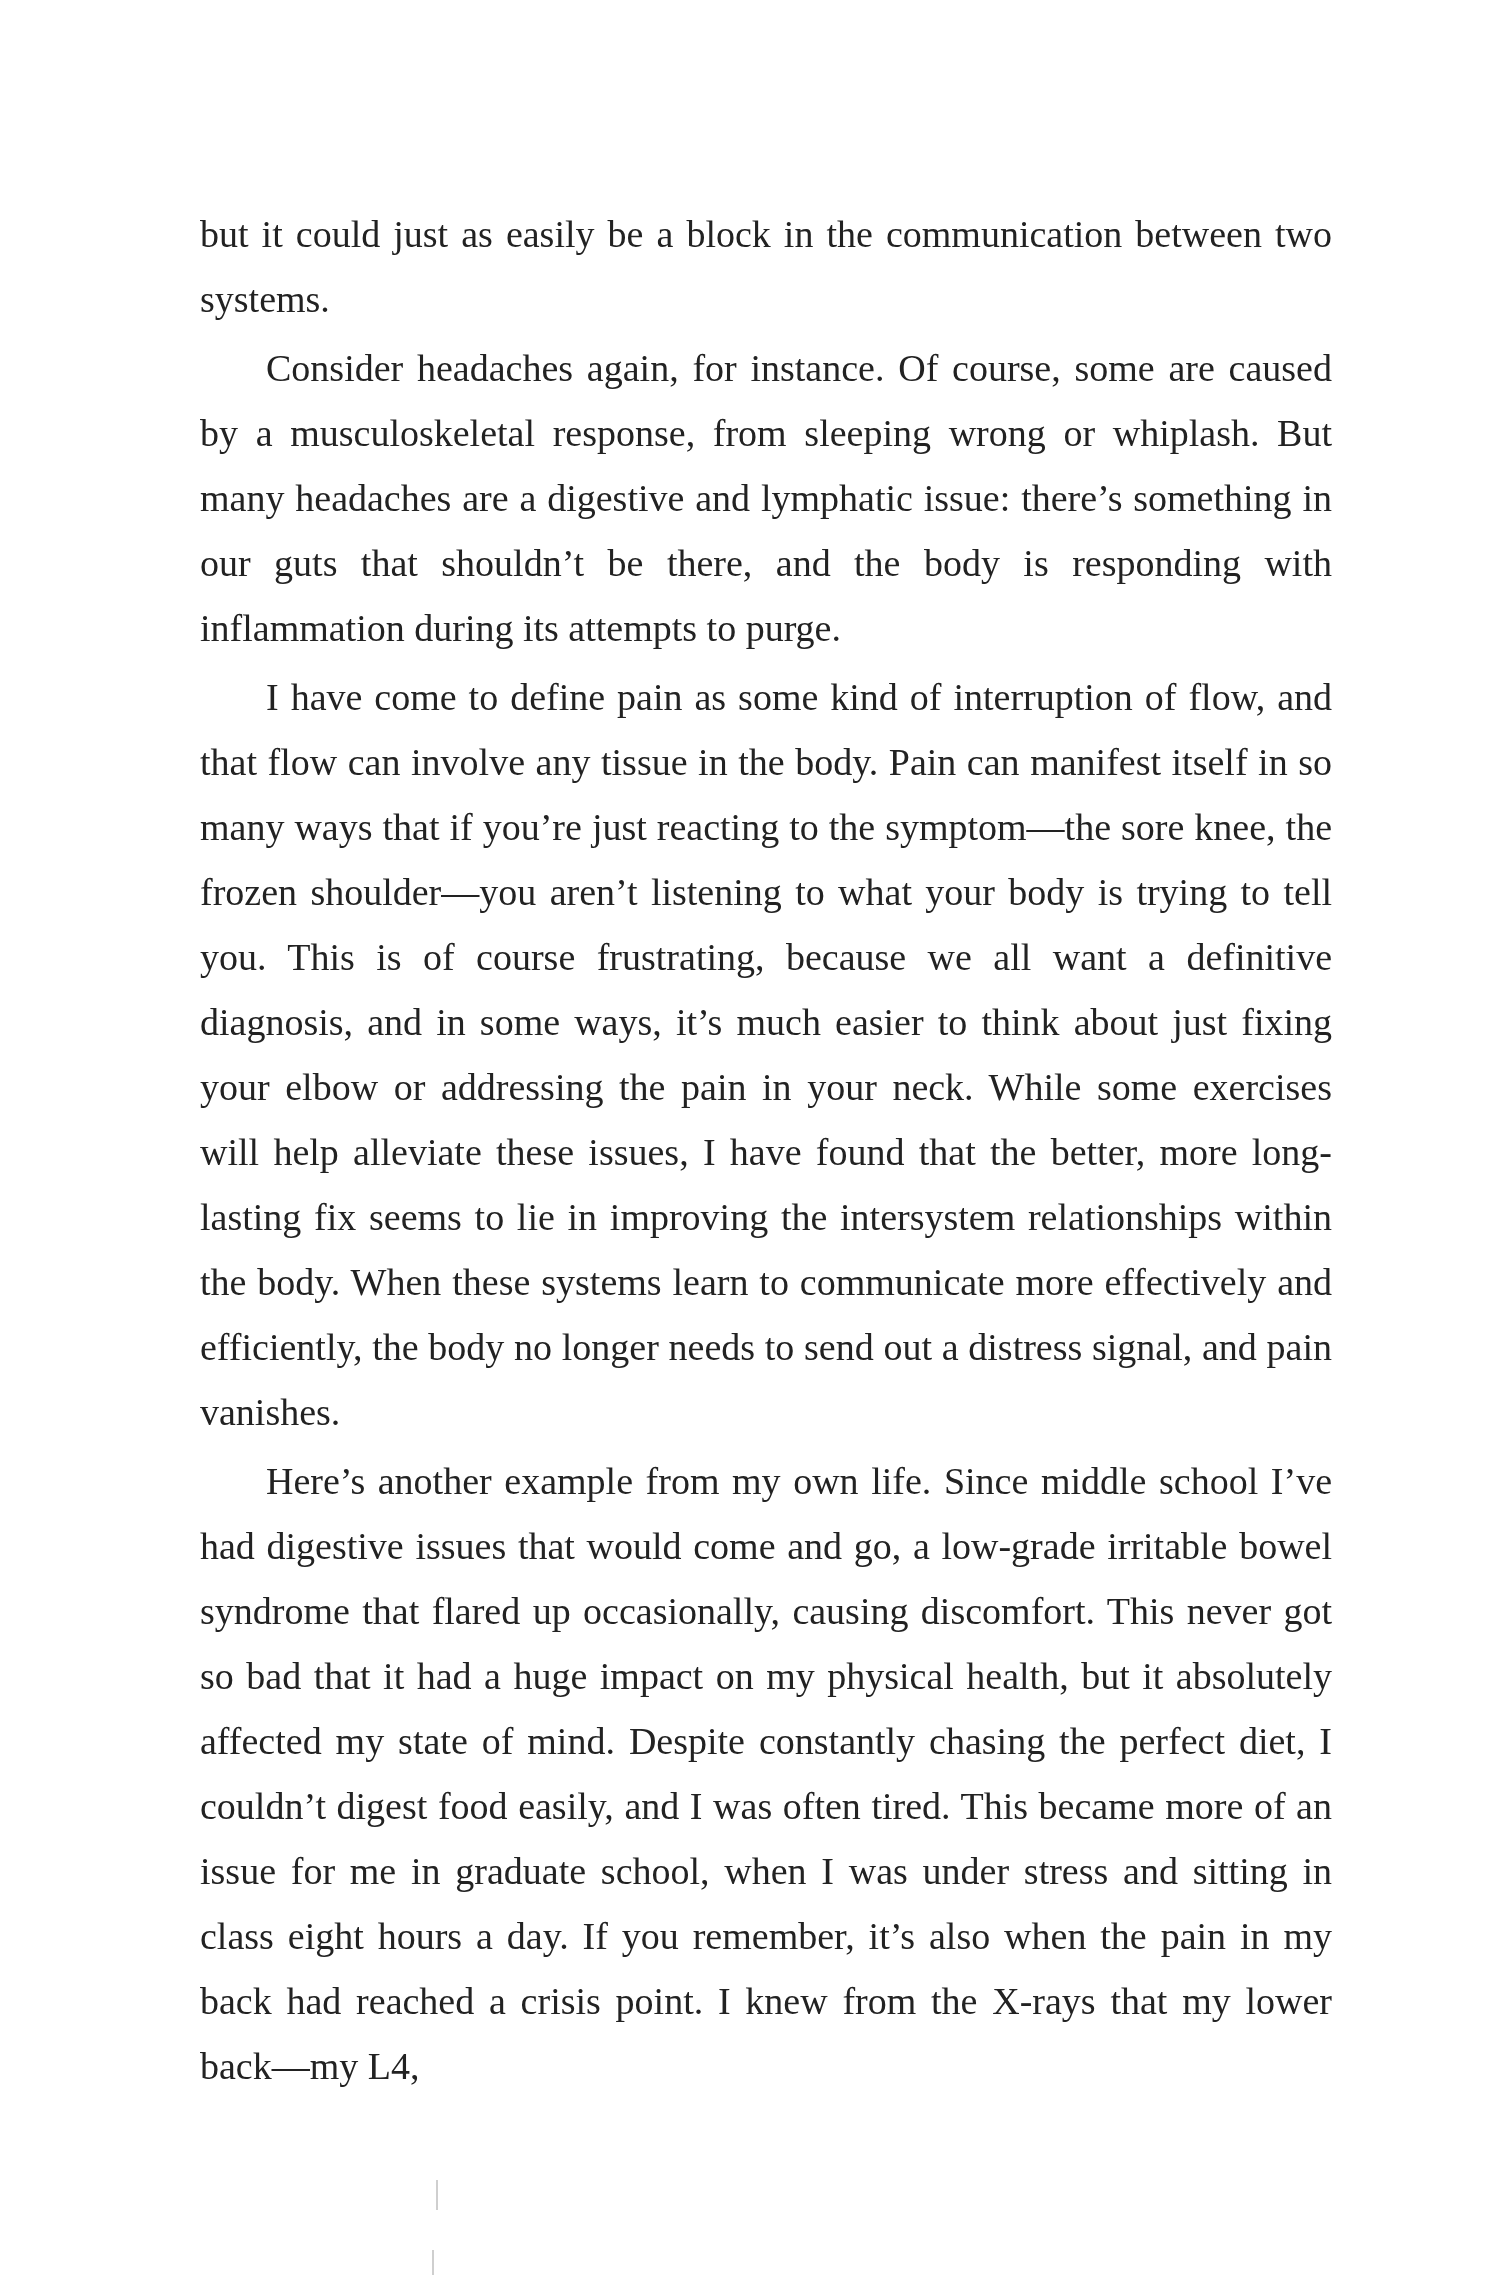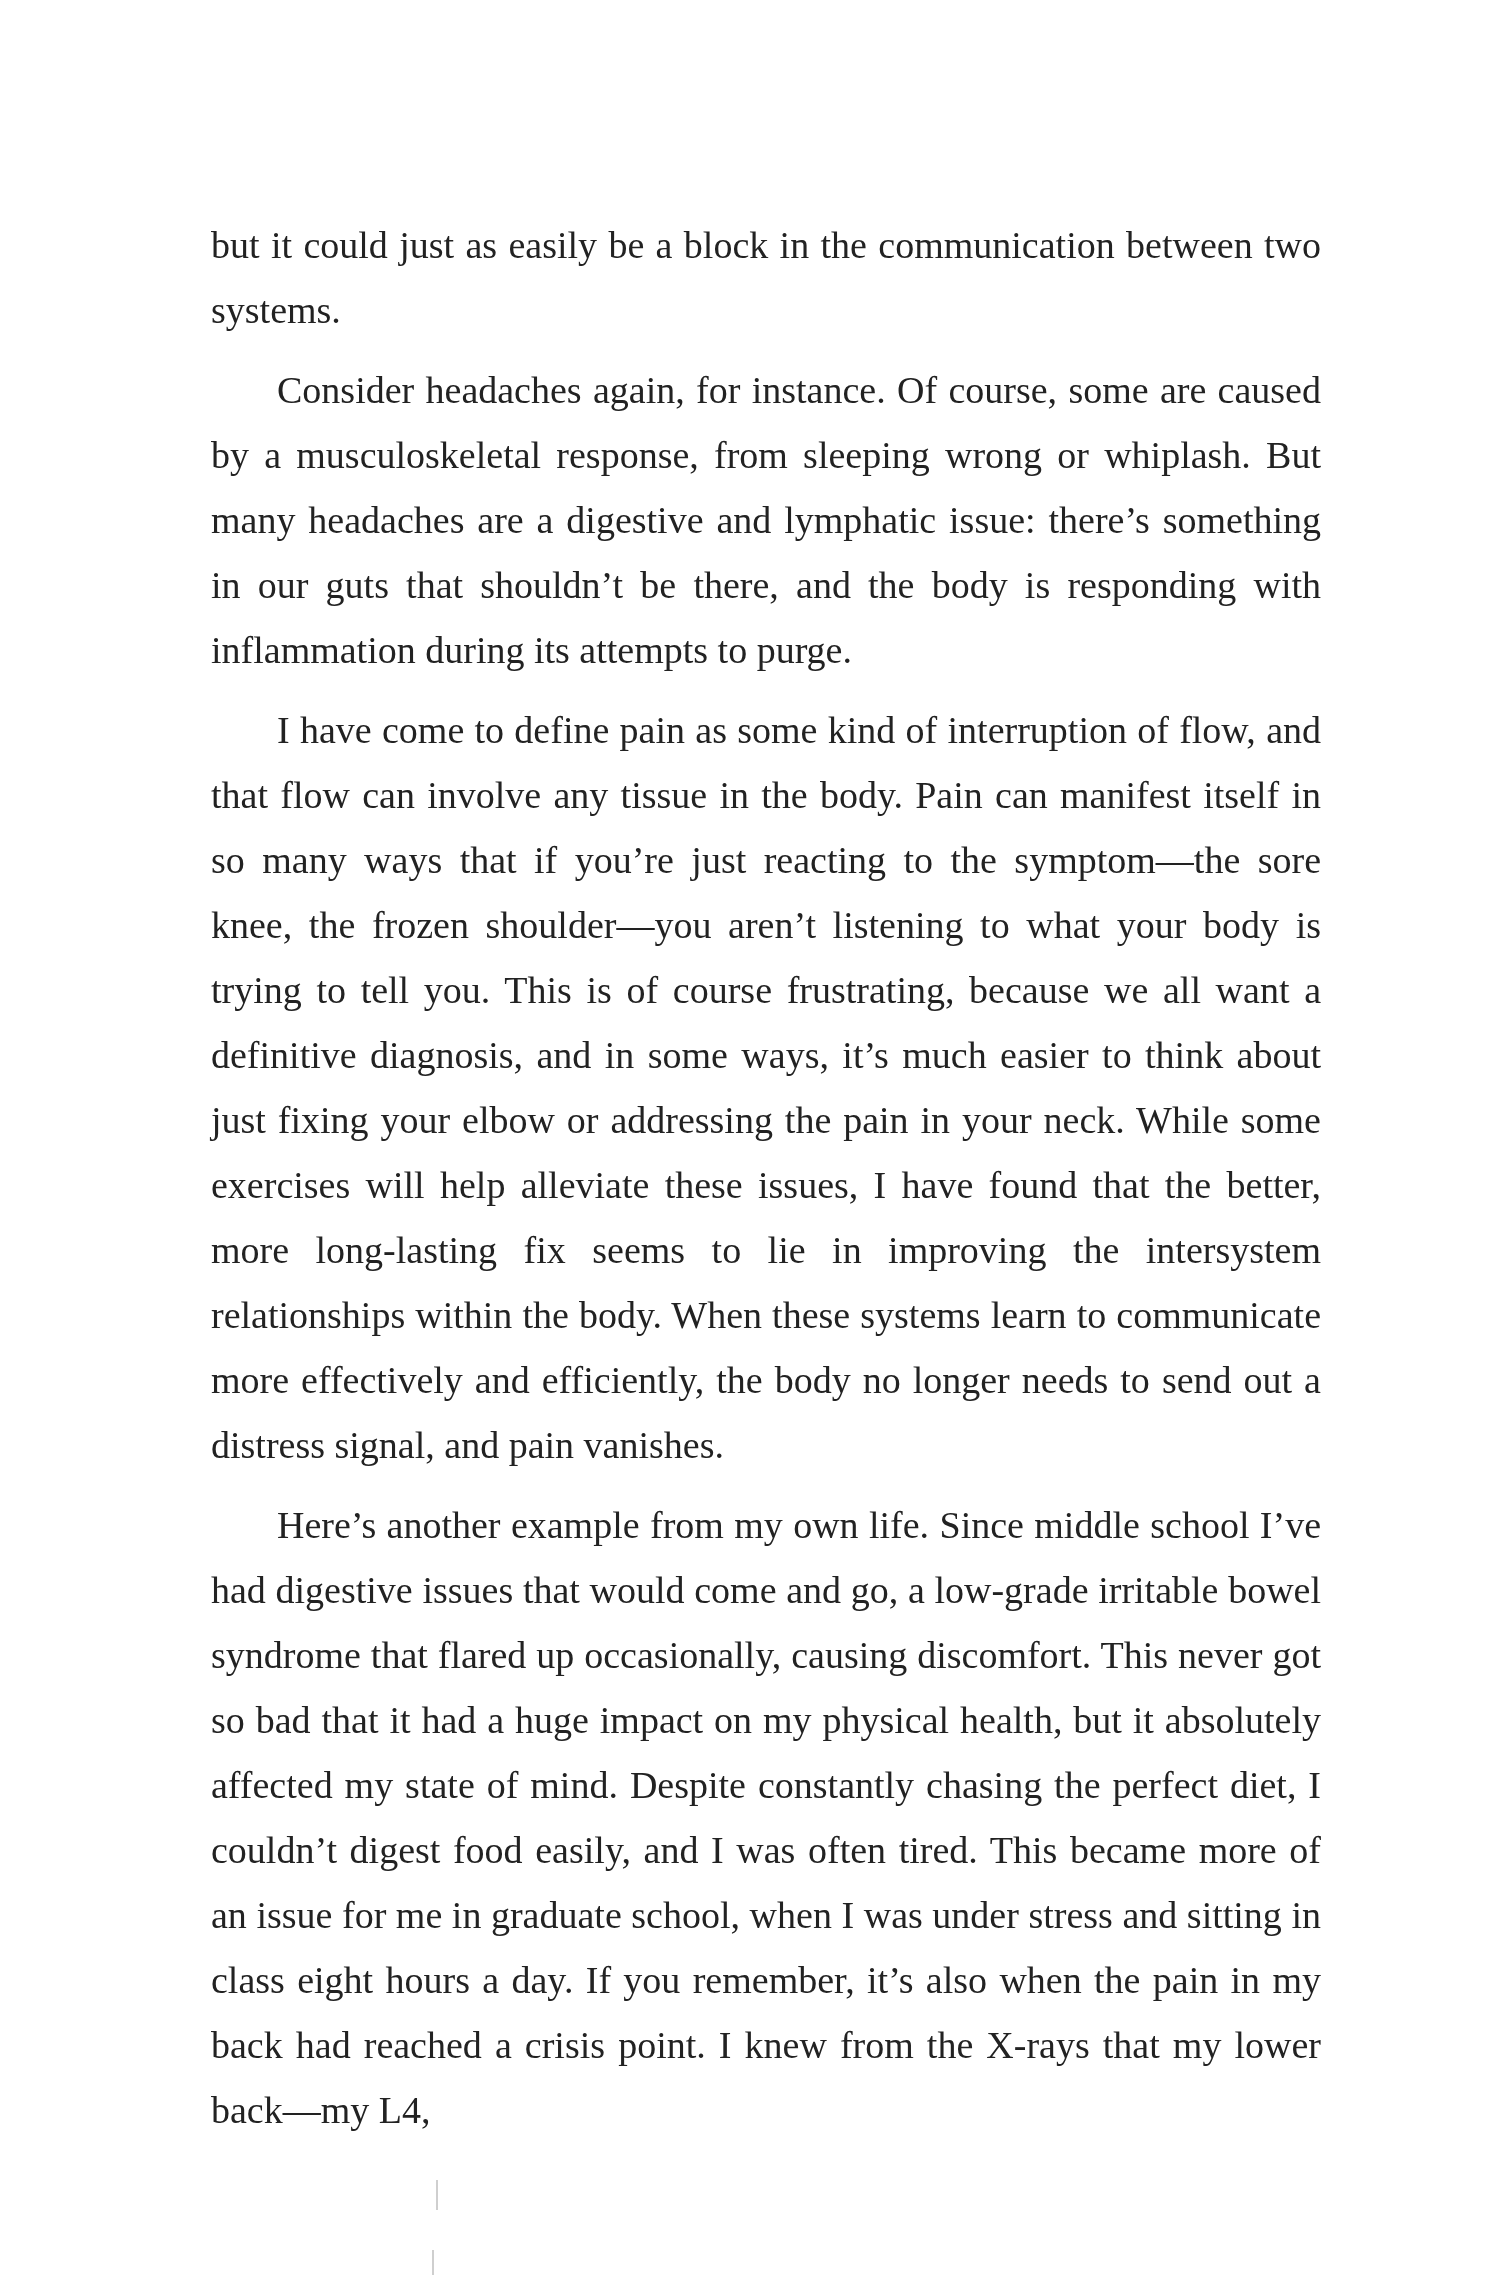--- a/index.html
+++ b/index.html
@@ -49,21 +49,21 @@
     top: 198px;
     left: 196px;
     width: 1140px;
     font-family: "Liberation Serif", serif;
     font-size: 38px;
     line-height: 65px;
     color: #222222;
     text-align: justify;
   }
   .body-text p {
-    margin: 15px;
+    margin: 4px;
     text-indent: 0;
   }
   .body-text p.indent {
     text-indent: 66px;
     font-family: Liberation Serif, serif;
   }
   .scan-mark {
     position: absolute;
     width: 2px;
     background: #cfcfcf;

